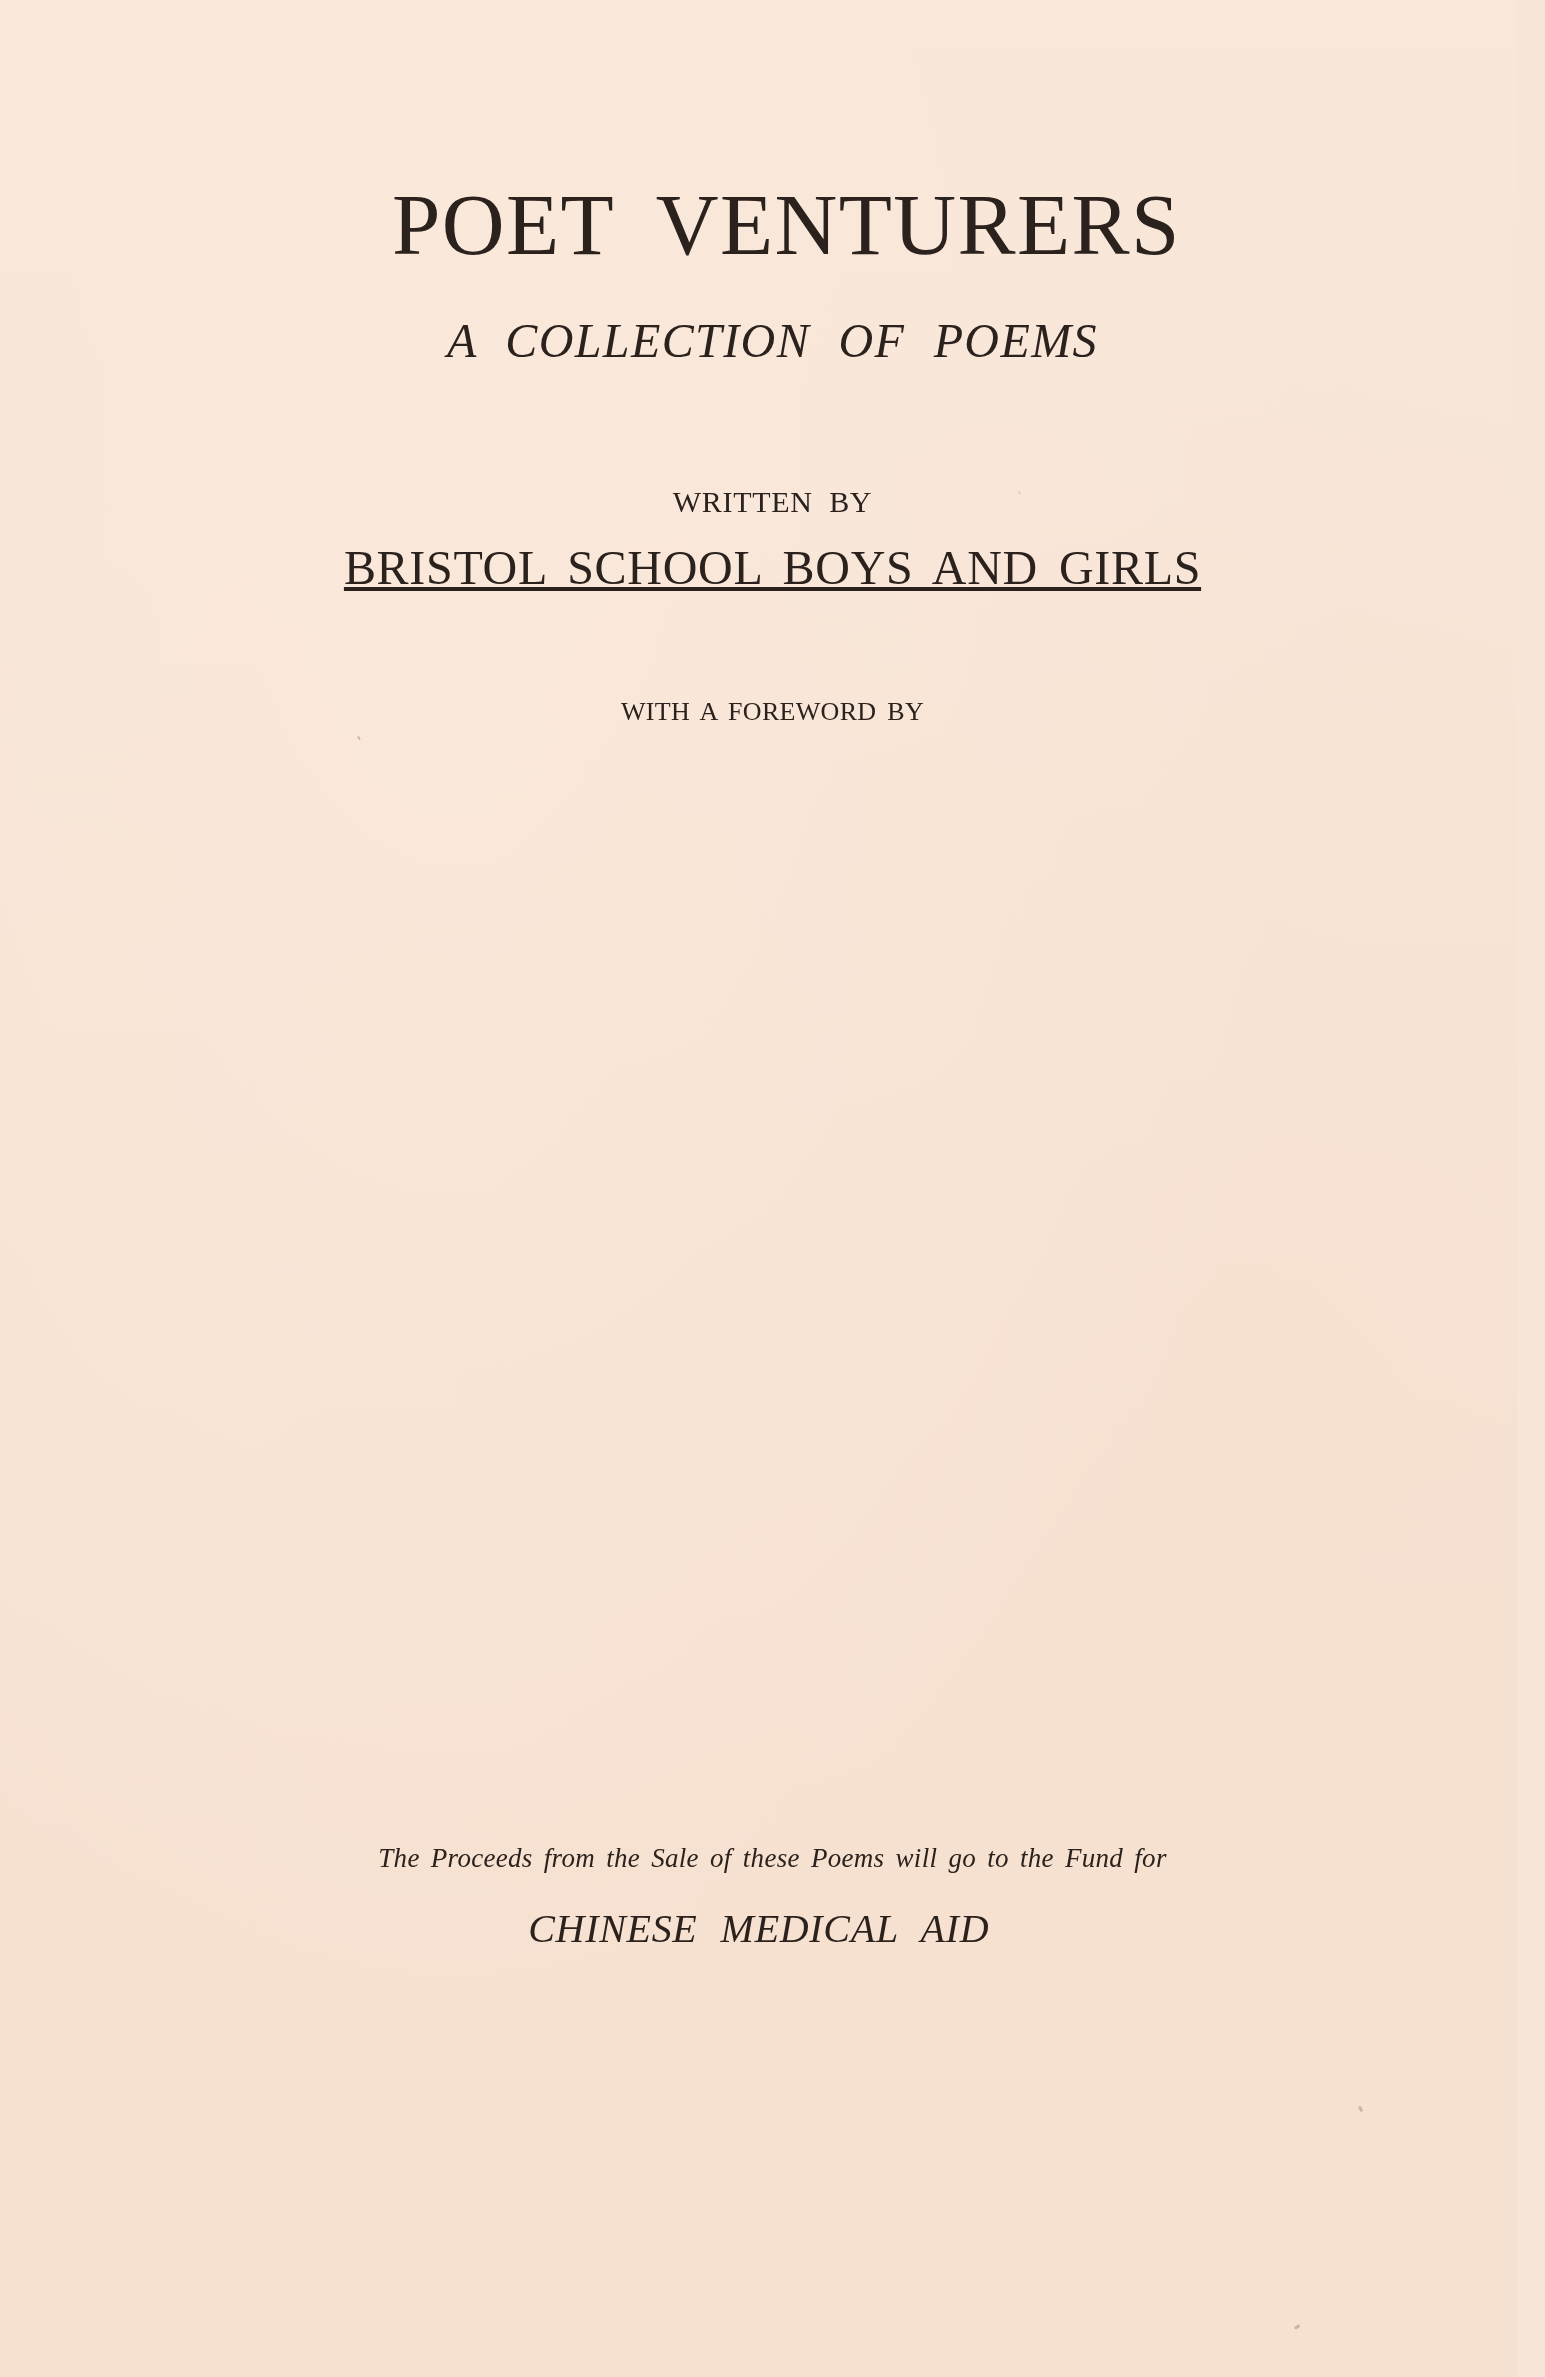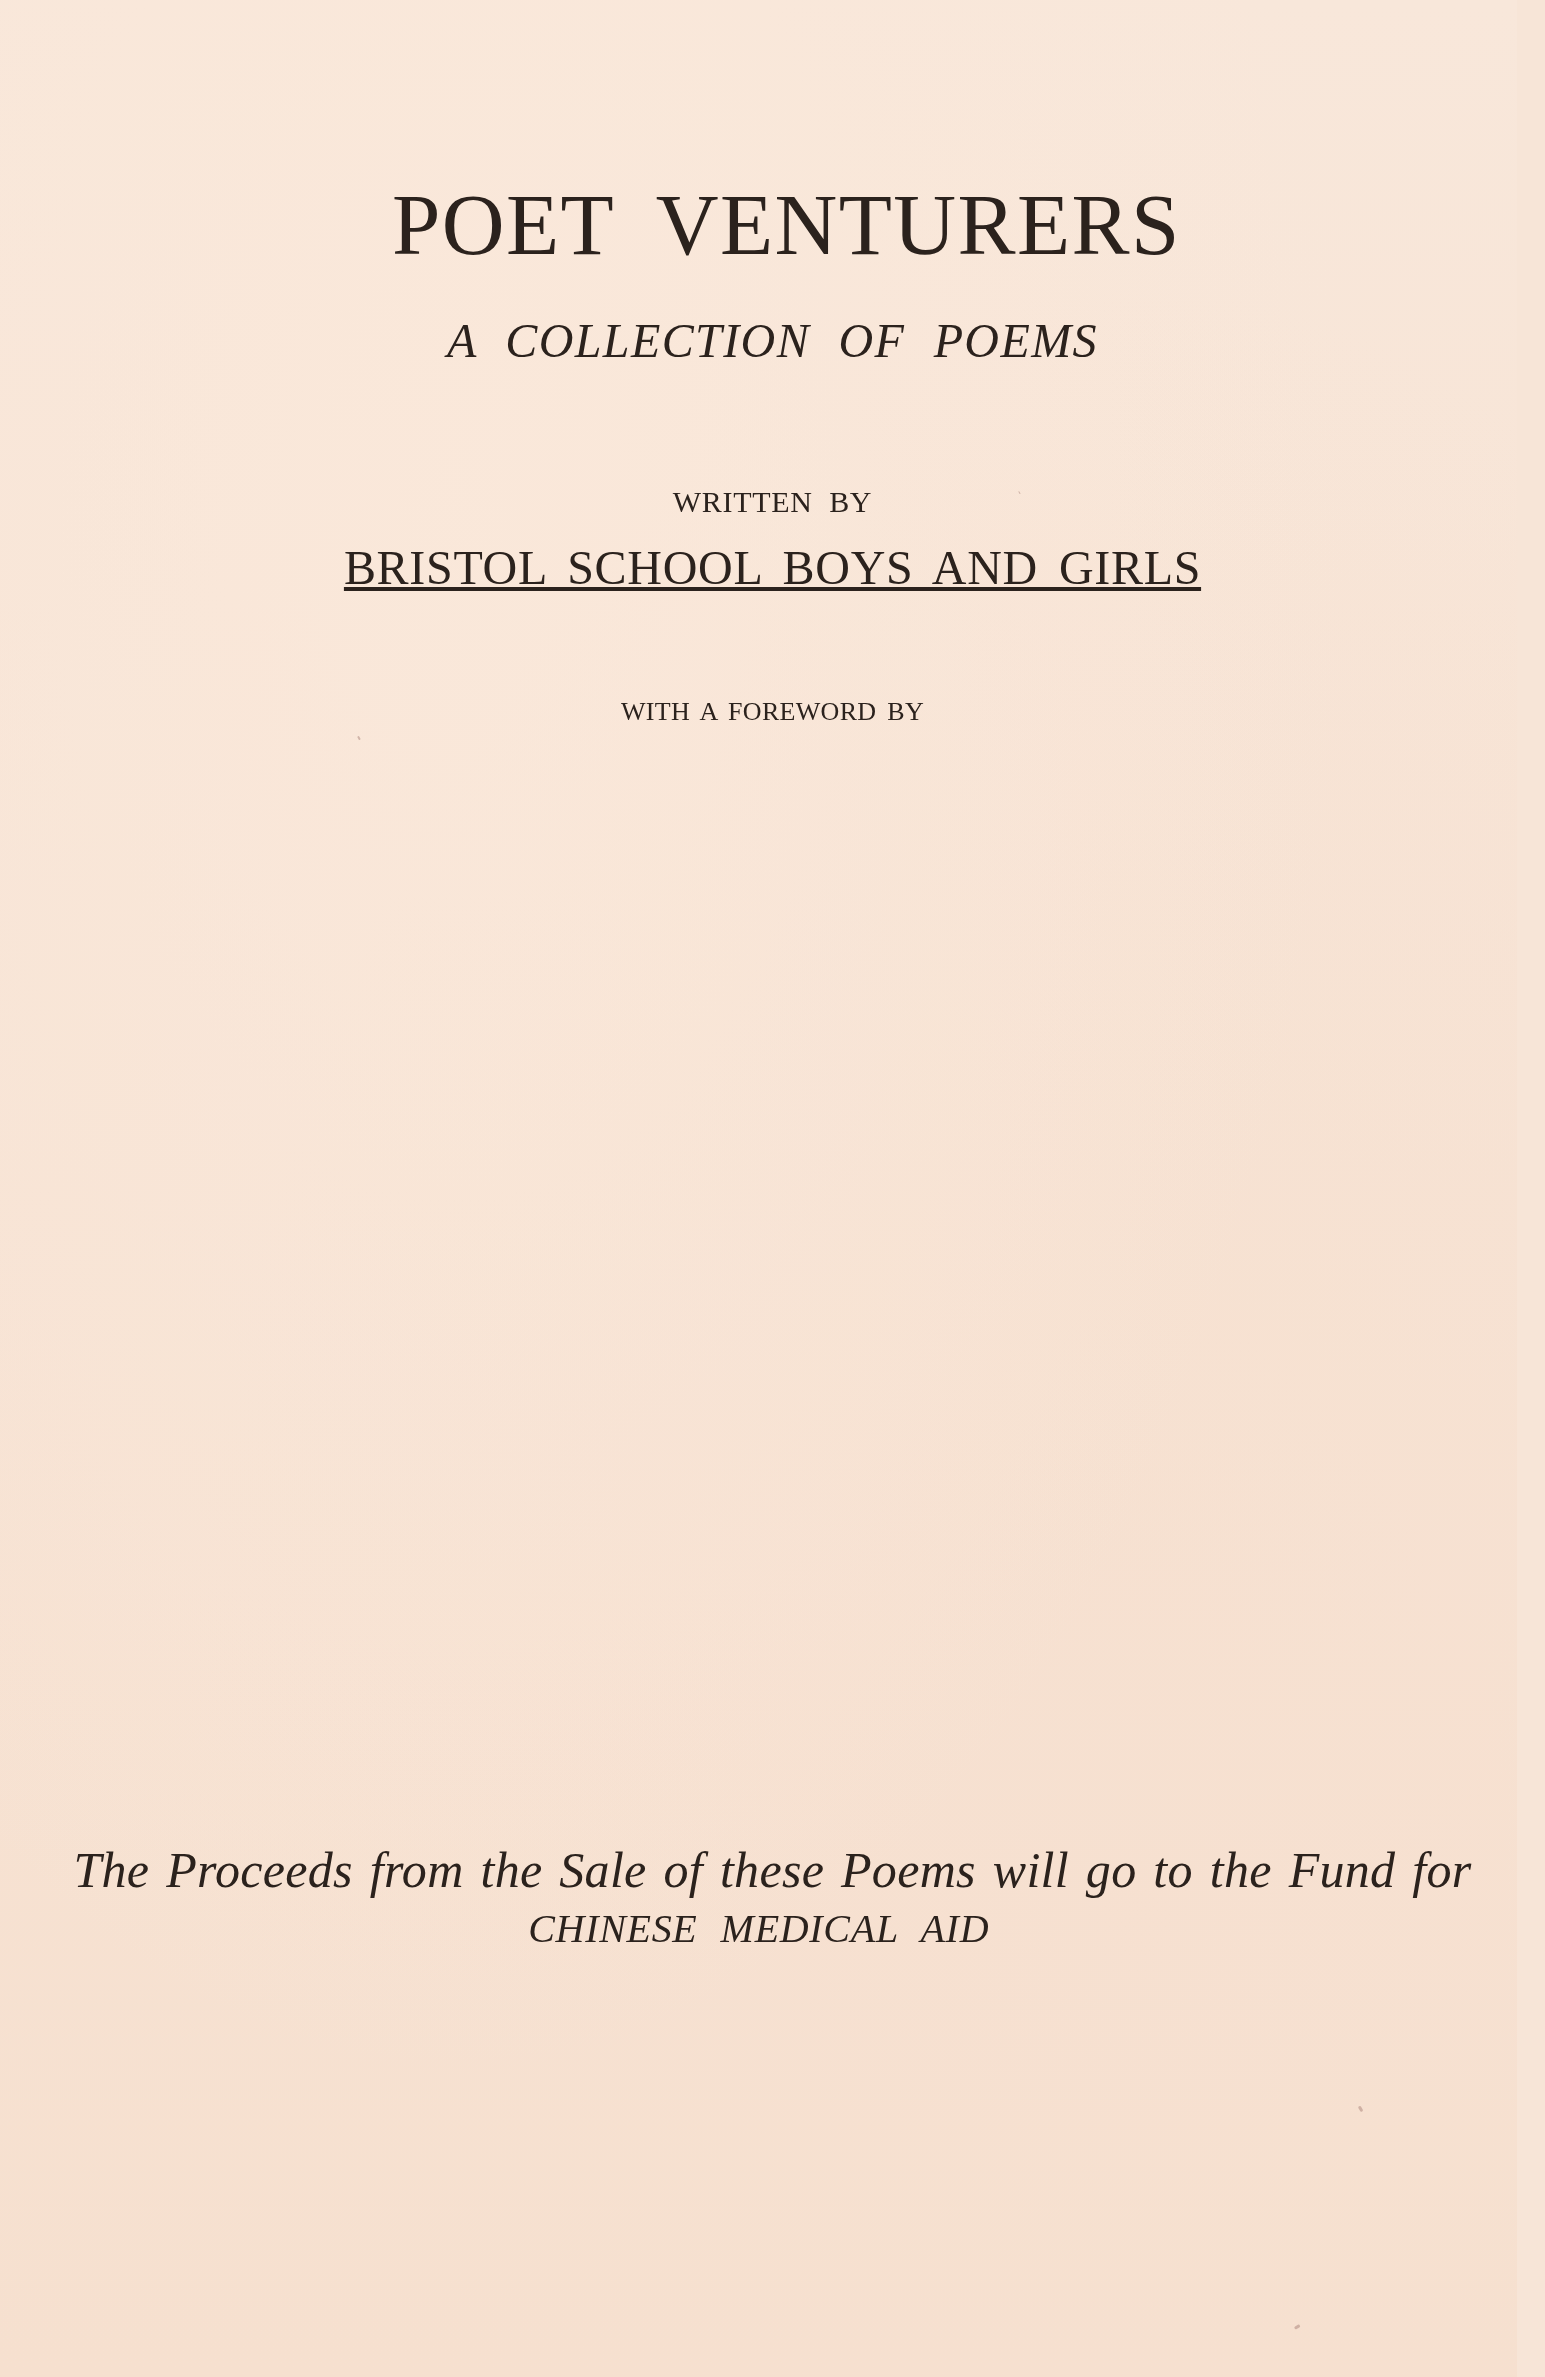--- a/index.html
+++ b/index.html
@@ -74,21 +74,21 @@
     }
     .foreword-author {
       top: 751px;
       font-size: 43px;
       letter-spacing: 6.9px;
       word-spacing: 19.3px;
       left: 0;
     }
     .proceeds {
       top: 1845px;
-      font-size: 50px;
+      font-size: 27px;
       font-style: italic;
       letter-spacing: 0.3px;
       word-spacing: 4.1px;
       left: 0;
     }
     .beneficiary {
       top: 1909px;
       font-size: 40px;
       font-style: italic;
       letter-spacing: 0.7px;

